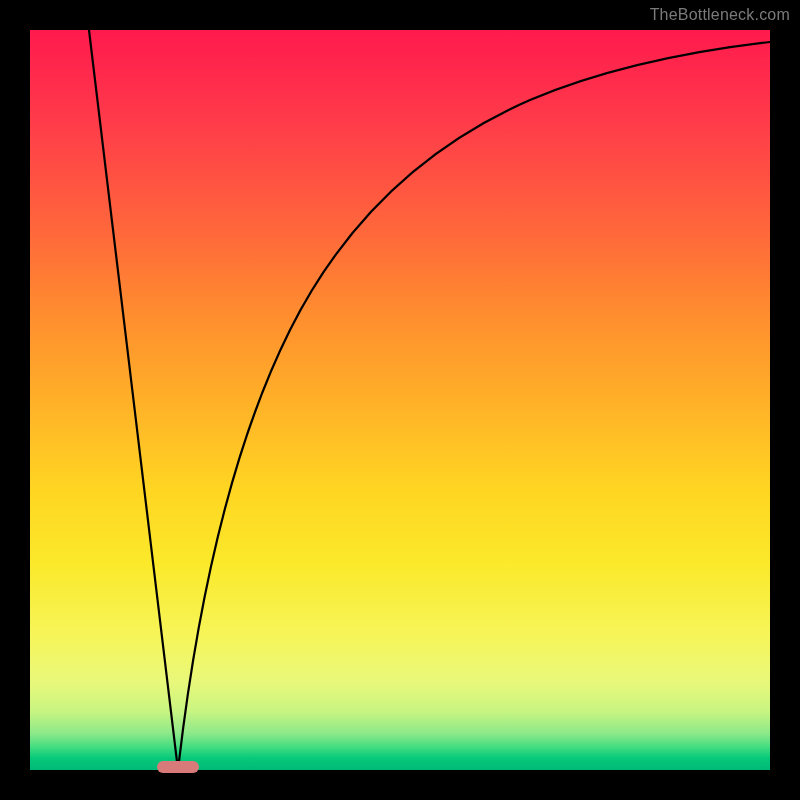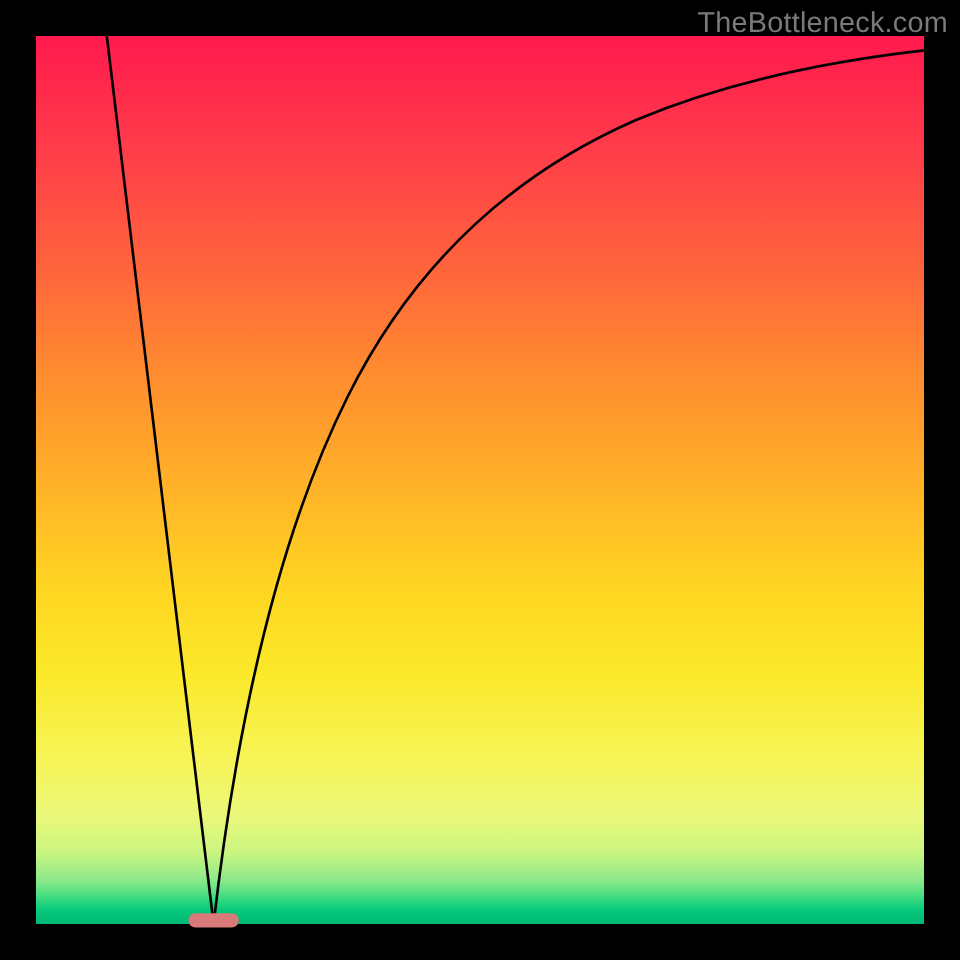--- a/index.html
+++ b/index.html
@@ -61,21 +61,21 @@
     height: 12px;
     border-radius: 6px;
     background: #d97a7a;
     transform: translate(-50%, -50%);
   }
   .watermark {
     position: absolute;
     top: 6px;
     right: 10px;
     color: #7a7a7a;
-    font-size: 24px;
+    font-size: 16px;
     font-weight: 400;
     letter-spacing: 0.2px;
     user-select: none;
     pointer-events: none;
   }
 </style>
 </head>
 <body>
 
 <div class="frame">

